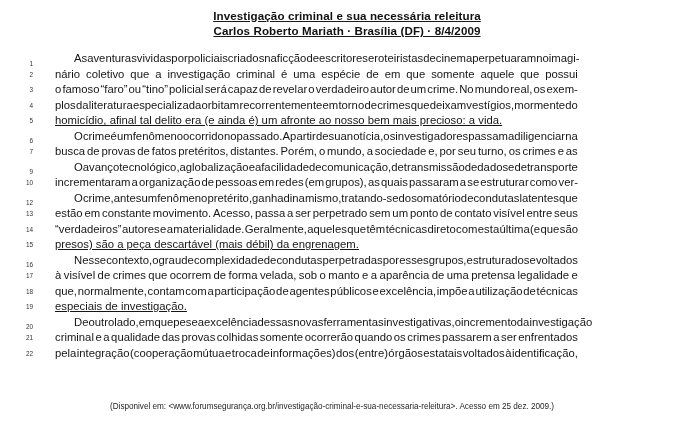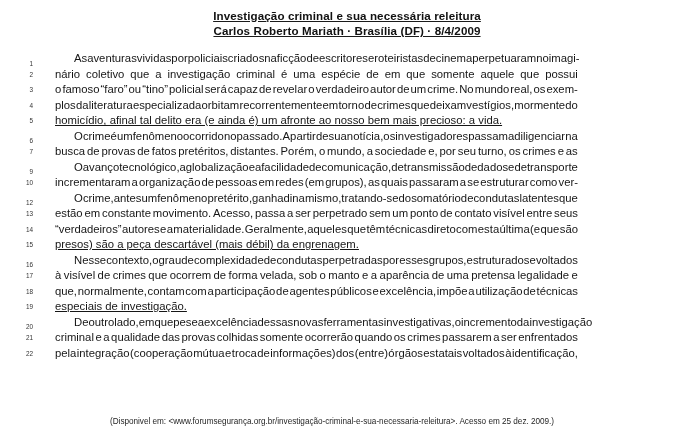--- a/index.html
+++ b/index.html
@@ -88,21 +88,21 @@
   }
   .indent-pad {
     display: inline-block;
     width: 19px;
   }
 
   
   .source-row {
     position: absolute;
     left: 0;
-    top: 416px;
+    top: 401px;
     width: 694px;
     display: flex;
   }
   .source-spacer {
     width: 110px;
     flex: 0 0 110px;
   }
   .source-text {
     font-size: 8.2px;
     line-height: 11px;

